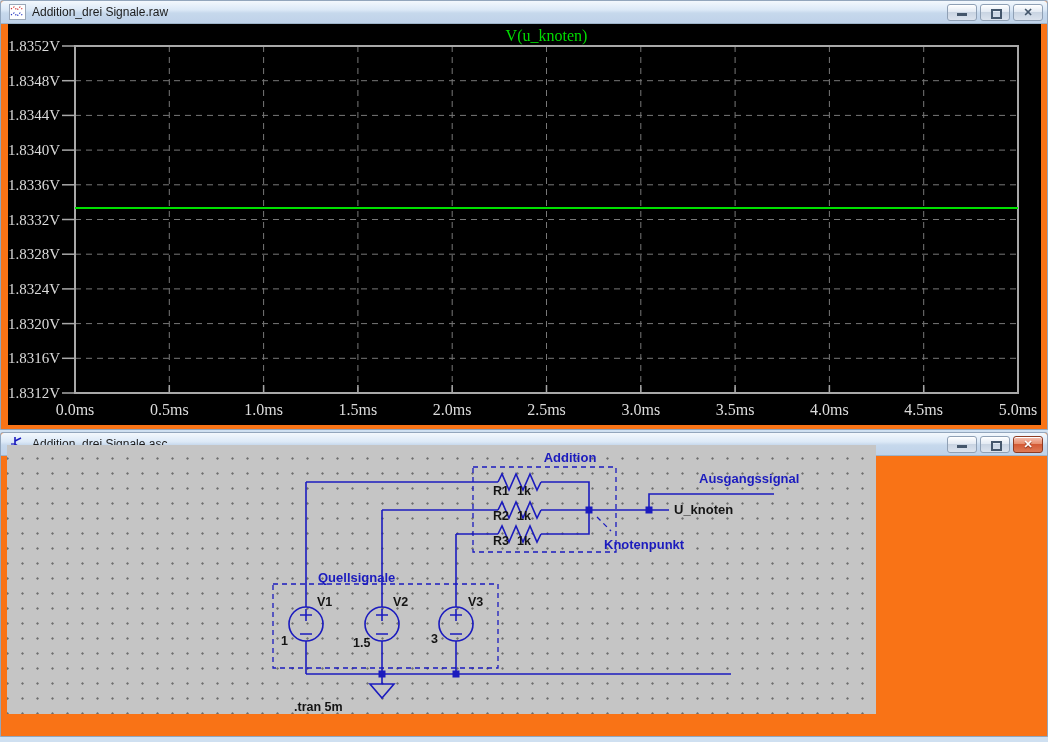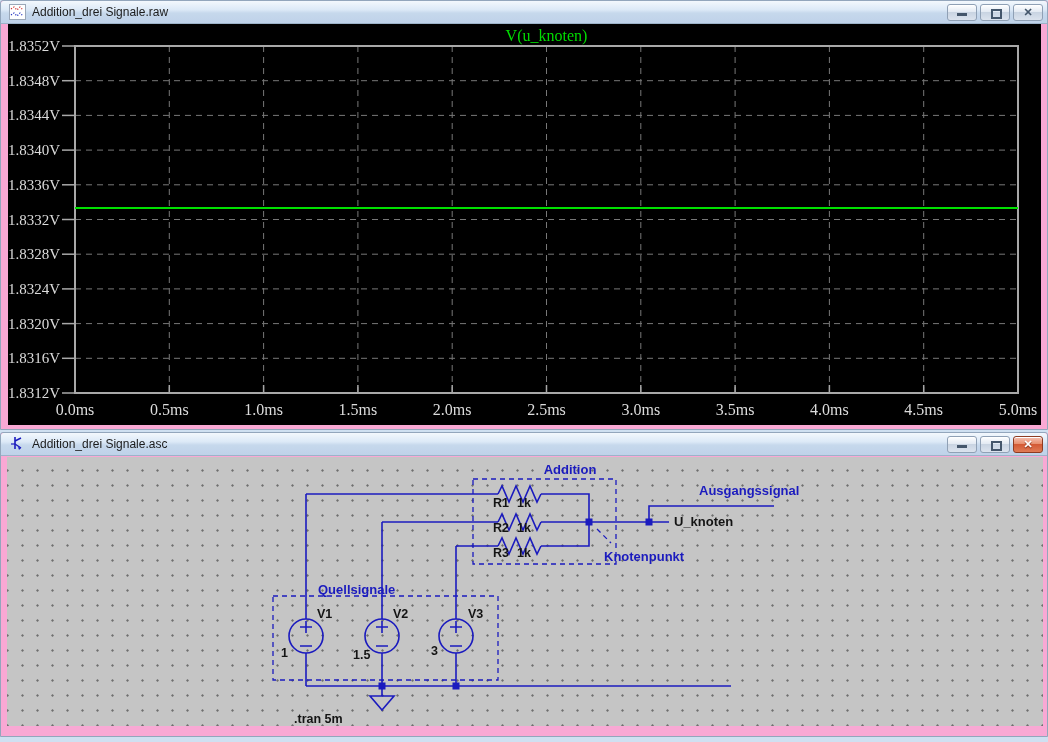--- a/index.html
+++ b/index.html
@@ -1,20 +1,20 @@
 <!DOCTYPE html>
 <html><head>
 <meta charset="utf-8">
 <style>
   html,body{margin:0;padding:0;background:#cfe0f1;}
   *{box-sizing:border-box;}
   .screen{position:relative;width:1048px;height:742px;background:#cfe0f1;overflow:hidden;
           font-family:"Liberation Sans",sans-serif;}
   
-  .win{position:absolute;background:#f9a8d4;border:1px solid #93a6bc;border-radius:3px 3px 0 0;}
+  .win{position:absolute;background:#f97316;border:1px solid #93a6bc;border-radius:3px 3px 0 0;}
   .titlebar{position:absolute;left:0;right:0;top:0;height:23px;display:flex;align-items:center;
             padding:0 4px 0 8px;border-bottom:1px solid #9db3c9;border-radius:3px 3px 0 0;
             background:linear-gradient(to bottom,#f3f8fd 0%,#dce9f7 40%,#c6d8ec 55%,#bfd2e9 100%);}
   .titlebar .title{font-size:12px;color:#1c1c1c;margin-left:6px;white-space:nowrap;}
   .winbtns{margin-left:auto;display:flex;gap:3px;}
   .wbtn{width:30px;height:17px;border:1px solid #8fa0b5;border-radius:3px;position:relative;
         background:linear-gradient(to bottom,#ffffff,#e3eaf3 45%,#c9d4e2 50%,#dbe3ee);
         box-shadow:inset 0 1px 0 #ffffff;cursor:pointer;}
   .wbtn.min::after{content:"";position:absolute;left:9px;right:9px;bottom:4px;height:3px;background:#44566b;}
   .wbtn.max::after{content:"";position:absolute;left:10px;top:4px;width:7px;height:6px;border:2px solid #44566b;background:transparent;}
@@ -23,21 +23,21 @@
   .wbtn.cls.active{background:linear-gradient(to bottom,#f5c0b2,#e8906f 45%,#d35a35 50%,#e07b55);
                    border-color:#8e3b22;}
   .wbtn.cls.active::after{color:#ffffff;text-shadow:0 1px 1px #7a2a14;}
   
   #plot-win{left:0;top:0;width:1048px;height:430px;}
   #plot-client{position:absolute;left:7px;top:23px;width:1033px;height:401px;background:#000;}
   #plot-client svg{display:block;}
   .chart-text{font-family:"Liberation Serif",serif;}
   
   #sch-win{left:0;top:432px;width:1048px;height:305px;padding-left:16px;}
-  #sch-client{position:absolute;left:6px;top:24px;width:1036px;height:269px;background:#c5c5c5;
+  #sch-client{position:absolute;left:6px;top:12px;width:869px;height:269px;background:#c5c5c5;
               background-image:radial-gradient(circle,#6f6f6f 0.8px,transparent 1.5px);
               background-size:15px 15px;background-position:8px 6px;overflow:hidden;}
   .sch-svg{position:absolute;left:0;top:4px;width:1036px;height:264px;}
   .sch-svg text{font-family:"Liberation Sans",sans-serif;font-weight:bold;}
   .wire{stroke:#1b1bbe;stroke-width:1.6;fill:none;}
   .sym{stroke:#1b1bbe;stroke-width:1.6;fill:none;}
   .jct{fill:#1b1bbe;}
   .dashbox{stroke:#1b1bbe;stroke-width:1.3;fill:none;stroke-dasharray:5 4;}
   .ctext{fill:#1b1bbe;font-size:13px;}
   .ktext{fill:#141414;font-size:12.5px;}

